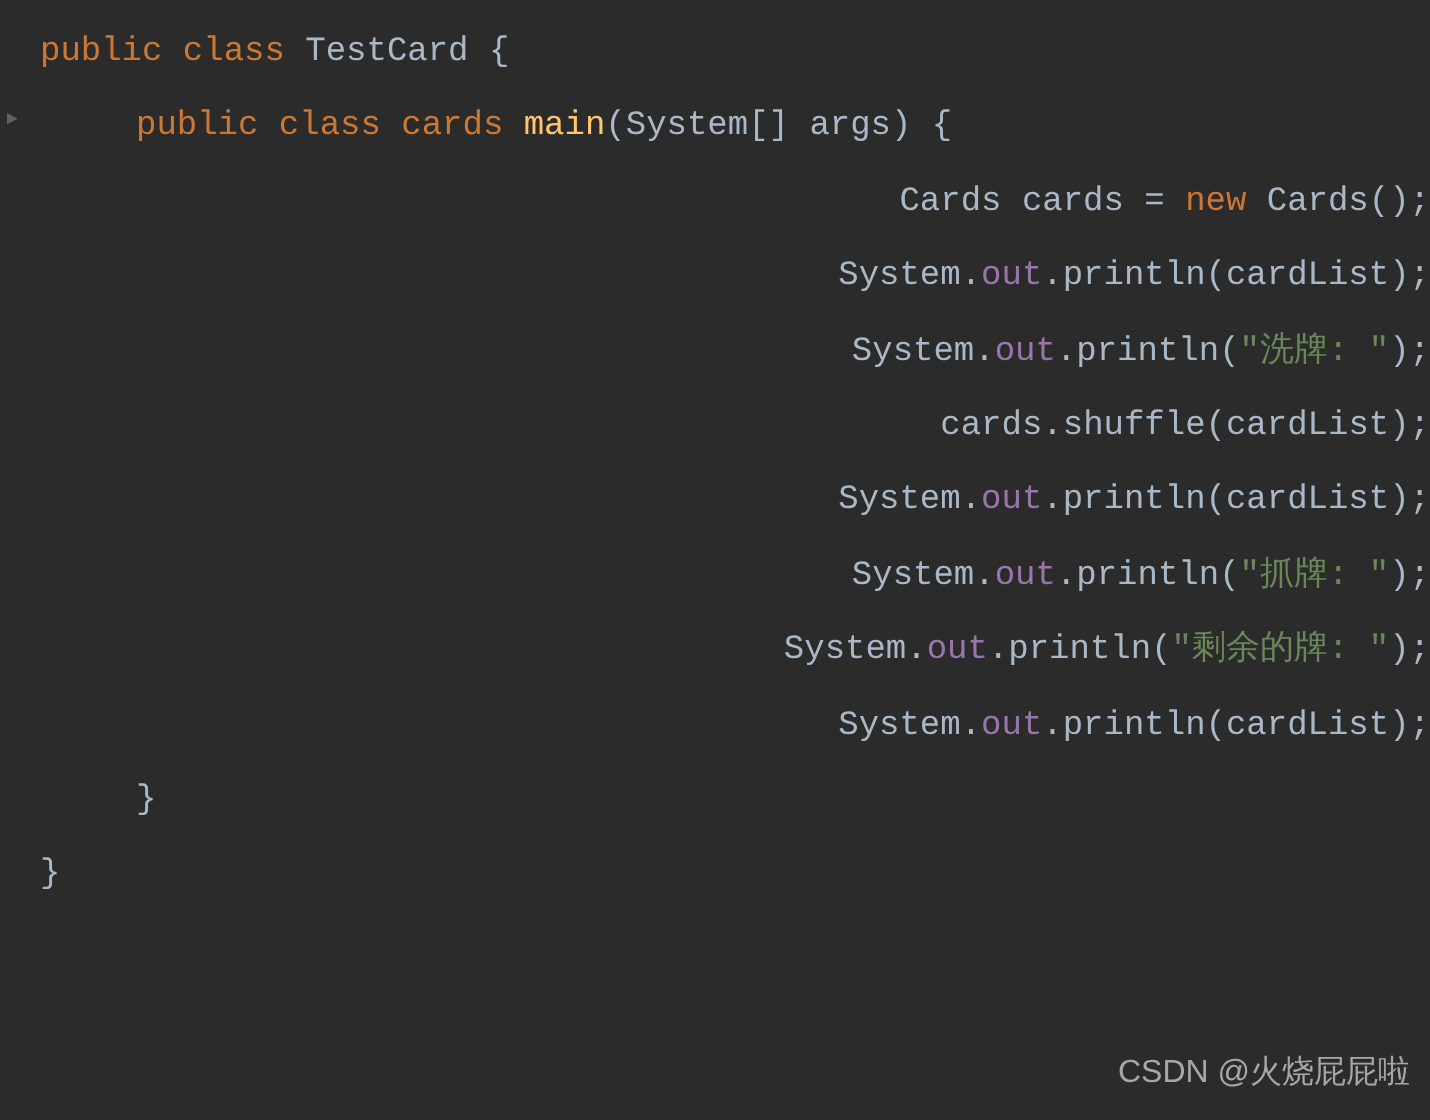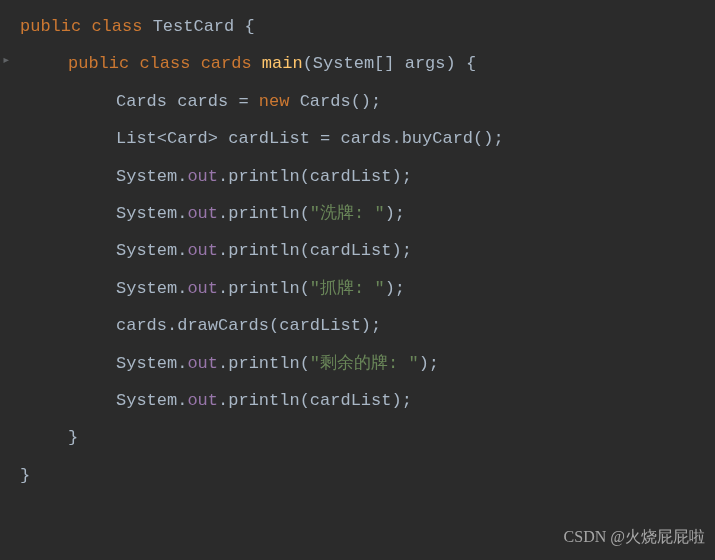--- a/index.html
+++ b/index.html
@@ -37,37 +37,36 @@
     .str { color: #6a8759; }
     .field { color: #9876aa; }
     .plain { color: #a9b7c6; }
     .watermark {
       position: absolute;
       bottom: 6px;
       right: 10px;
       color: #d0d0d0;
       font-size: 16px;
       opacity: 0.75;
-      font-family: Liberation Serif, serif;
+      font-family: Liberation Sans, sans-serif;
     }
     .indent1 { padding-left: 48px; }
-    .indent2 { padding-left: 96px; }
+    .indent2 { padding-left: 96px; text-align: right; }
   </style>
 </head>
 <body>
 
 <div class="code-container">
   <div class="line"><span class="kw">public </span><span class="kw">class </span><span class="plain">TestCard </span><span class="plain">{</span></div>
   <div class="line indent1"><span class="gutter-marker">▸</span><span class="kw">public </span><span class="kw">class </span><span class="kw">cards </span><span class="method-decl">main</span><span class="plain">(System[] args) </span><span class="plain">{</span></div>
   <div class="line indent2"><span class="plain">Cards cards = </span><span class="kw">new </span><span class="plain">Cards();</span></div>
-  <div class="line indent2"><span class="plain">List&lt;Card&gt; cardList = cards.buyCard();</span></div>
   <div class="line indent2"><span class="plain">System.</span><span class="field">out</span><span class="plain">.println(cardList);</span></div>
   <div class="line indent2"><span class="plain">System.</span><span class="field">out</span><span class="plain">.println(</span><span class="str">"洗牌: "</span><span class="plain">);</span></div>
+  <div class="line indent2"><span class="plain">cards.shuffle(cardList);</span></div>
   <div class="line indent2"><span class="plain">System.</span><span class="field">out</span><span class="plain">.println(cardList);</span></div>
   <div class="line indent2"><span class="plain">System.</span><span class="field">out</span><span class="plain">.println(</span><span class="str">"抓牌: "</span><span class="plain">);</span></div>
-  <div class="line indent2"><span class="plain">cards.drawCards(cardList);</span></div>
   <div class="line indent2"><span class="plain">System.</span><span class="field">out</span><span class="plain">.println(</span><span class="str">"剩余的牌: "</span><span class="plain">);</span></div>
   <div class="line indent2"><span class="plain">System.</span><span class="field">out</span><span class="plain">.println(cardList);</span></div>
   <div class="line indent1"><span class="plain">}</span></div>
   <div class="line"><span class="plain">}</span></div>
 </div>
 
 <div class="watermark">CSDN @火烧屁屁啦</div>
 
 </body></html>

